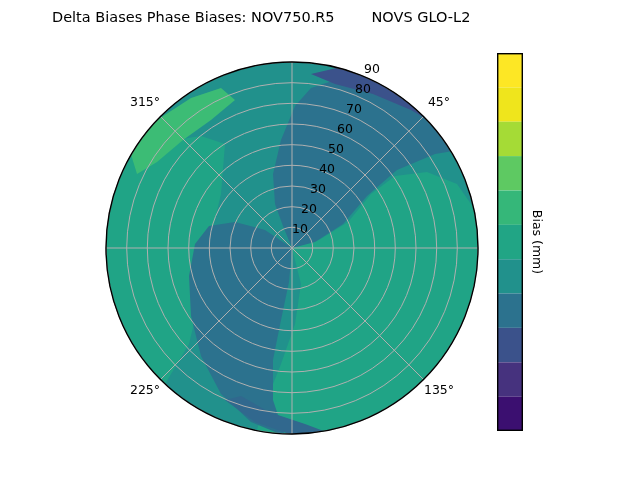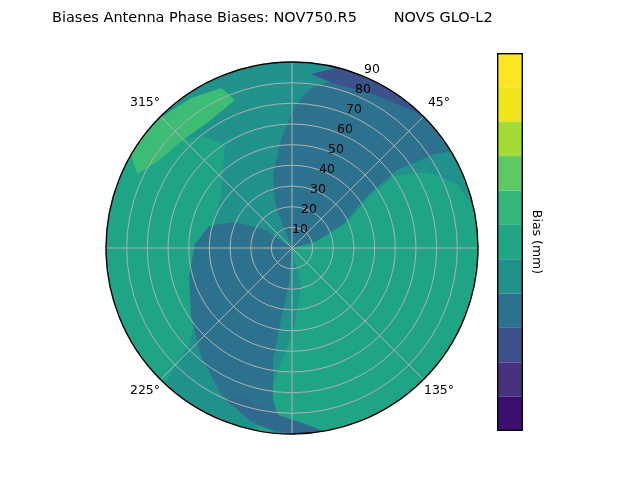--- a/index.html
+++ b/index.html
@@ -79,21 +79,21 @@
     color: #000000;
     white-space: nowrap;
     pointer-events: none;
   }
 </style>
 </head>
 <body>
 
 <div id="figure">
 
-  <div class="fig-title">Biases Antenna Phase Biases: NOV750.R5        NOVS GLO-L2</div>
+  <div class="fig-title">Delta Biases Phase Biases: NOV750.R5        NOVS GLO-L2</div>
 
   <div id="polar-axes">
     <svg id="polar-svg" width="374" height="392" viewBox="0 0 374 392" xmlns="http://www.w3.org/2000/svg">
       <defs>
         <clipPath id="diskClip">
           <circle cx="187" cy="204" r="186"></circle>
         </clipPath>
       </defs>
 
       <g clip-path="url(#diskClip)">

